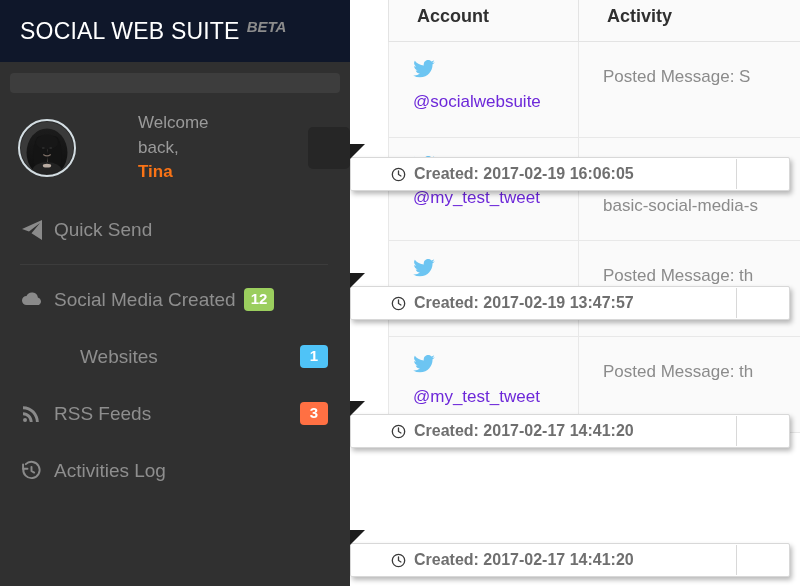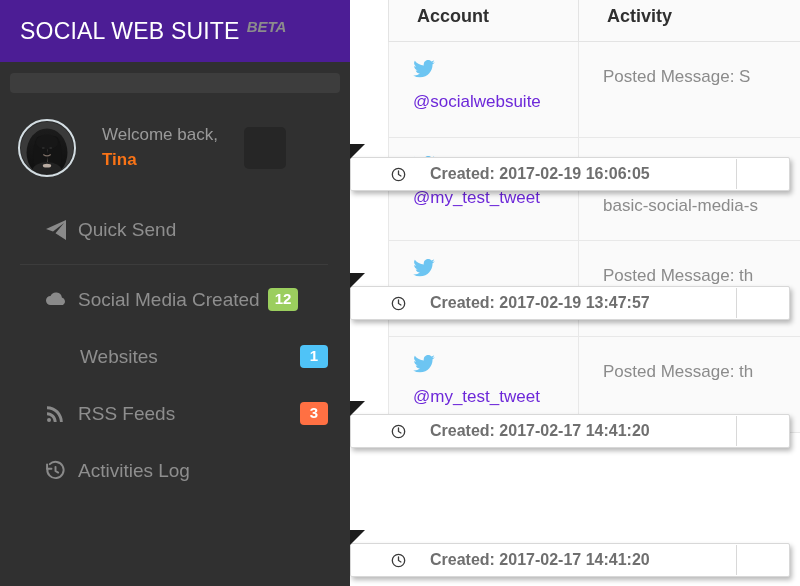--- a/index.html
+++ b/index.html
@@ -10,37 +10,38 @@
     -webkit-font-smoothing:antialiased;
   }
   .app{position:relative;width:800px;height:586px;}
 
   
   .sidebar{
     position:absolute;left:0;top:0;width:350px;height:586px;
     background:#303030;overflow:hidden;
   }
   .sb-header{
-    height:62px;background:#4c1d95;
+    height:62px;background:#0f172a;
     display:flex;align-items:center;padding-left:20px;box-sizing:border-box;
   }
   .brand{
     color:#ffffff;font-size:23px;letter-spacing:.2px;font-weight:400;
     white-space:nowrap;
   }
   .brand-beta{
     color:#8c8c8c;font-size:15px;font-style:italic;font-weight:700;
     margin-left:7px;vertical-align:super;
   }
   .sb-search{
     margin:11px 10px 0 10px;height:20px;border-radius:4px;background:#3d3d3d;
   }
   .sb-profile{
     display:flex;align-items:center;padding:24px 0 0 18px;height:86px;
     box-sizing:border-box;
+    gap:36px;
   }
   .avatar{
     width:58px;height:58px;border-radius:50%;
     border:2px solid #d3dde2;box-sizing:border-box;
     overflow:hidden;flex:0 0 auto;position:relative;
     background:#2b2b2b;
   }
   .avatar svg{display:block;width:100%;height:100%;}
   .welcome{
     margin-left:26px;line-height:1.45;
@@ -48,21 +49,21 @@
   .welcome .w1{color:#9a9a9a;font-size:17px;display:block;}
   .welcome .w2{color:#f97316;font-size:17px;font-weight:700;display:block;}
   .profile-box{
     width:42px;height:42px;border-radius:5px;background:#262626;
     margin-left:26px;flex:0 0 auto;
   }
 
   .nav{margin-top:22px;}
   .nav-item{
     display:flex;align-items:center;height:57px;
-    padding-left:44px;padding-right:22px;box-sizing:border-box;
+    padding-left:20px;padding-right:22px;box-sizing:border-box;
     color:#8e8e8e;font-size:19px;cursor:pointer;position:relative;
   }
   .nav-item .ico{
     width:34px;flex:0 0 auto;display:flex;align-items:center;
     color:#8a8a8a;
   }
   .nav-item .ico svg{display:block;}
   .nav-item .lbl{white-space:nowrap;}
   .nav-item.sub{padding-left:80px;}
   .nav-item.sub .lbl{font-size:19px;text-align:right;}
@@ -108,21 +109,21 @@
   .act-line{white-space:nowrap;overflow:hidden;color:#8b8b8b;font-size:17px;line-height:1.95;}
 
   
   .tooltip{
     position:absolute;left:0;width:440px;height:34px;
     background:#ffffff;border:1px solid #d8d8d8;border-radius:2px;
     box-shadow:2px 3px 5px rgba(0,0,0,.28);
     display:flex;align-items:center;box-sizing:border-box;
   }
   .tooltip .tt-text{
-    display:flex;align-items:center;gap:24px;
+    display:flex;align-items:center;gap:8px;
     padding-left:40px;font-size:16px;font-weight:700;color:#6f6f6f;
     white-space:nowrap;
   }
   .tooltip .tt-divider{
     position:absolute;right:52px;top:1px;bottom:1px;width:1px;background:#d8d8d8;
   }
   .tooltip .clock{display:block;color:#3a3a3a;}
   .tooltip .clock svg{display:block;}
   .tt-arrow{
     position:absolute;left:-1px;top:-14px;width:0;height:0;

